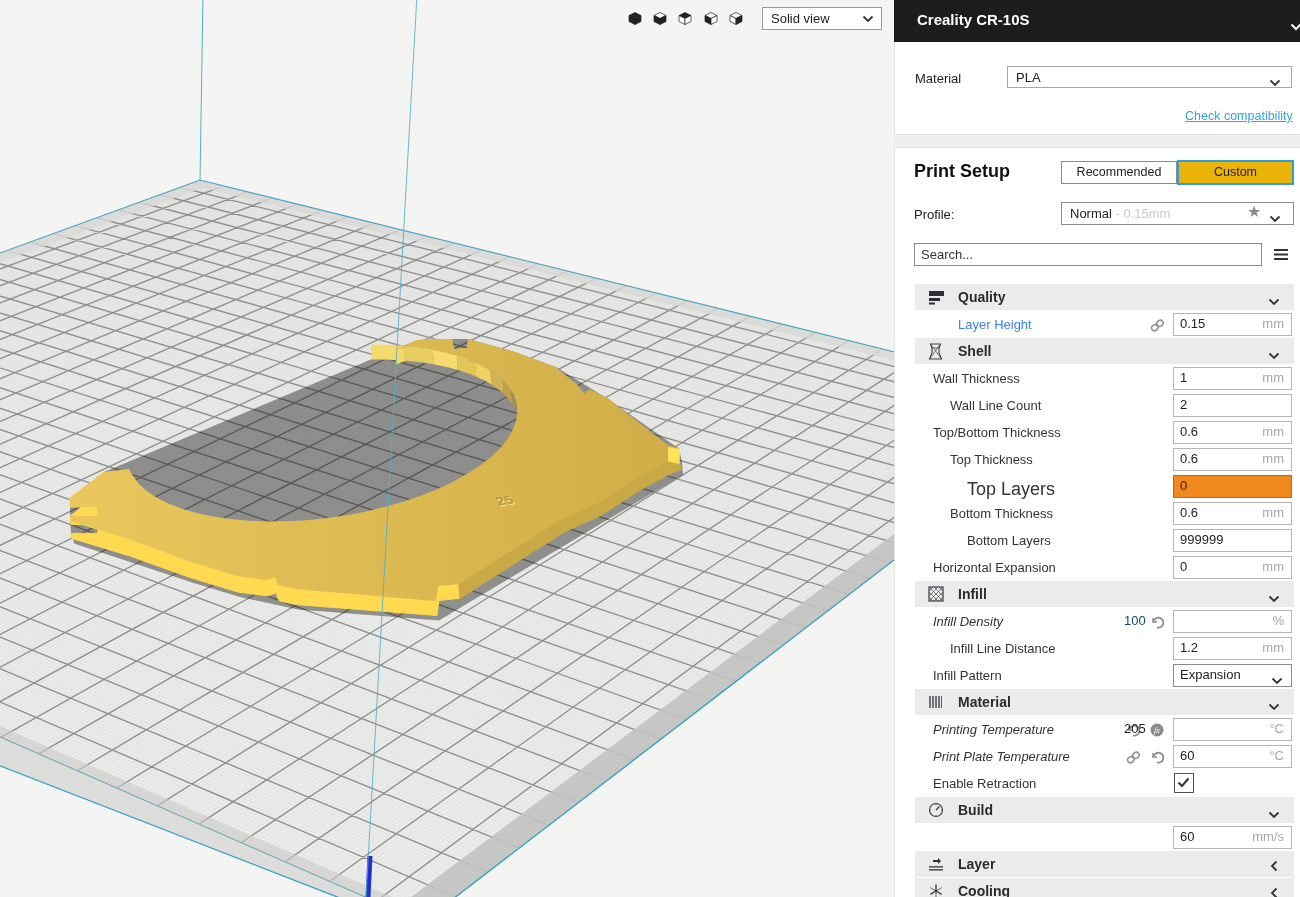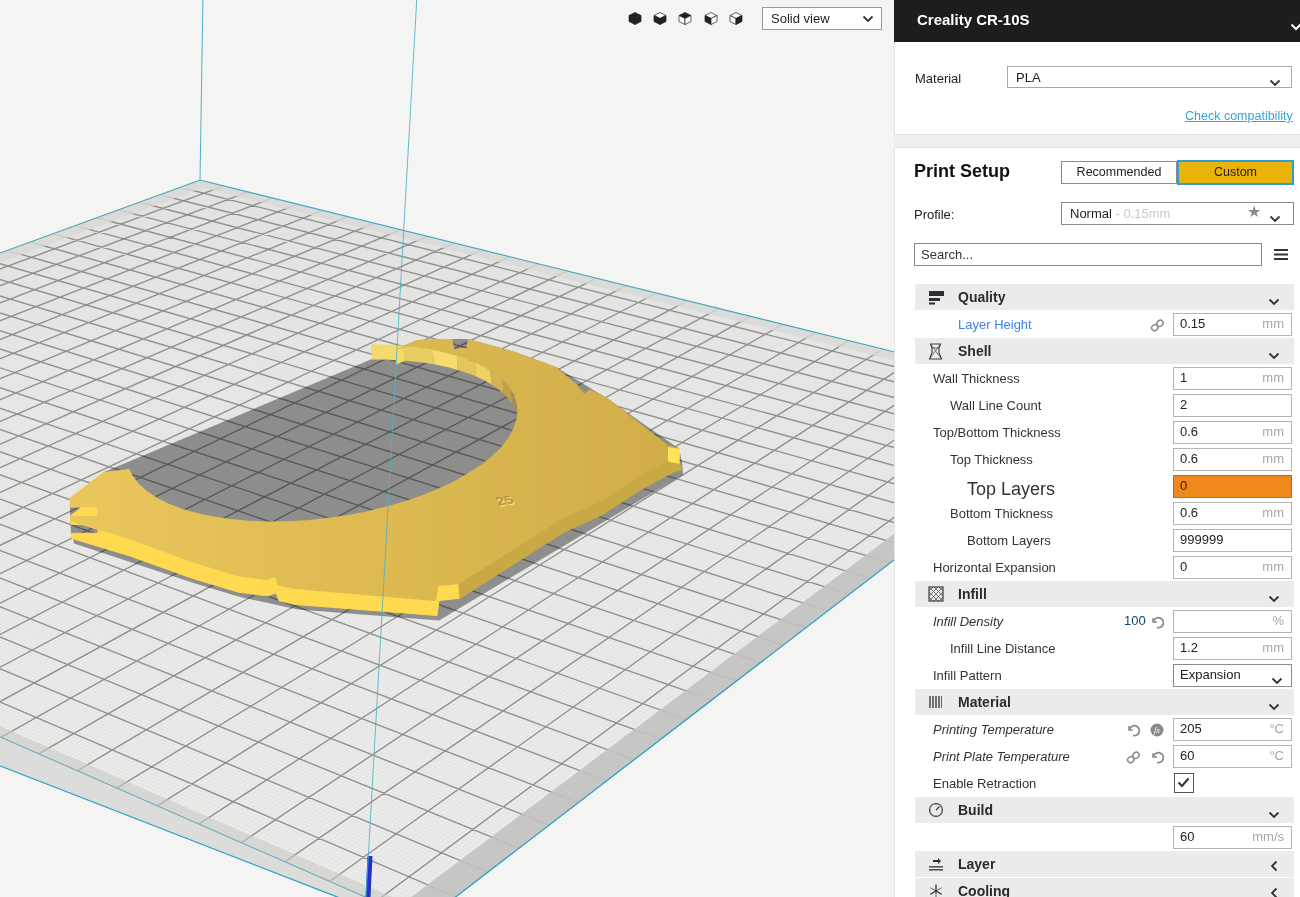--- a/index.html
+++ b/index.html
@@ -220,21 +220,21 @@
     <div style="position:absolute;left:933px;top:722px;font-size:13px;color:#333;font-style:italic;">Printing Temperature</div>
     <div style="position:absolute;left:1126px;top:723px"><svg width="14" height="13" viewBox="0 0 14 13">
         <path d="M3,2 L3,6 L7,6" fill="none" stroke="#8a8a8a" stroke-width="1.5"></path>
         <path d="M3.5,5.5 A5,5 0 1 1 7,11.5" fill="none" stroke="#8a8a8a" stroke-width="1.8"></path>
       </svg></div>
     <div style="position:absolute;left:1150px;top:723px"><svg width="14" height="14" viewBox="0 0 14 14">
         <circle cx="7" cy="7" r="6.5" fill="#8a8a8a"></circle>
         <text x="7" y="10" font-family="Liberation Serif" font-style="italic" font-size="8.5" fill="#fff" text-anchor="middle">fx</text>
       </svg></div>
     <div style="position:absolute;left:1173px;top:718px;width:119px;height:23px;background:#fff;border:1px solid #b5b5b5;box-sizing:border-box"></div>
-    <div style="position:absolute;left:1180px;top:721px;font-size:13px;color:#222">205</div>
+    <div style="position:absolute;left:1124px;top:721px;font-size:13px;color:#222">205</div>
     <div style="position:absolute;left:1173px;top:721px;width:111px;text-align:right;font-size:13px;color:#a6a6a6">°C</div>
     <div style="position:absolute;left:933px;top:749px;font-size:13px;color:#333;font-style:italic;">Print Plate Temperature</div>
     <div style="position:absolute;left:1126px;top:750px"><svg width="15" height="13" viewBox="0 0 15 13">
         <g transform="rotate(-40 7.5 6.5)" fill="none" stroke="#8a8a8a" stroke-width="1.5">
           <rect x="0.8" y="3.6" width="6.4" height="5.6" rx="2.8"></rect>
           <rect x="7.6" y="3.6" width="6.4" height="5.6" rx="2.8"></rect>
         </g>
       </svg></div>
     <div style="position:absolute;left:1150px;top:750px"><svg width="14" height="13" viewBox="0 0 14 13">
         <path d="M3,2 L3,6 L7,6" fill="none" stroke="#8a8a8a" stroke-width="1.5"></path>

